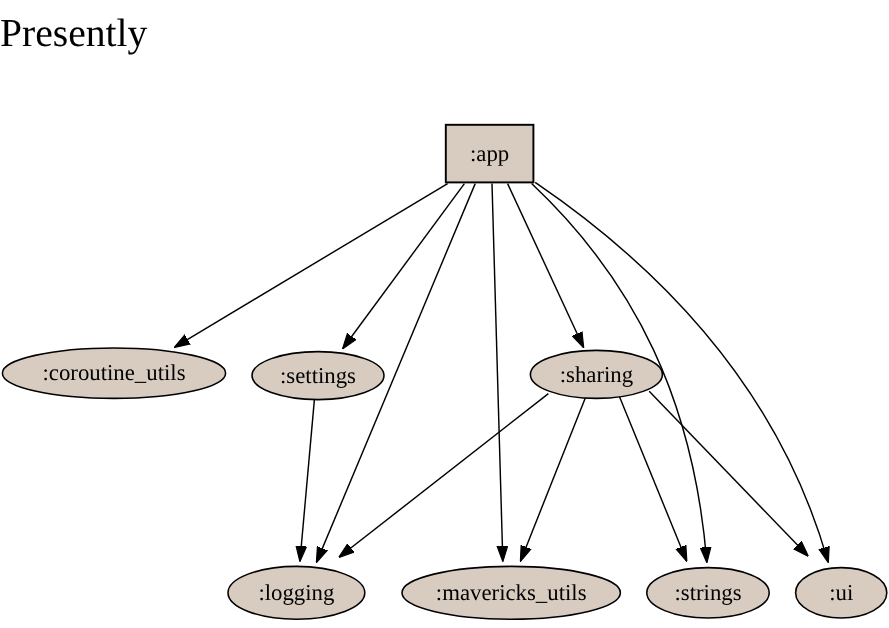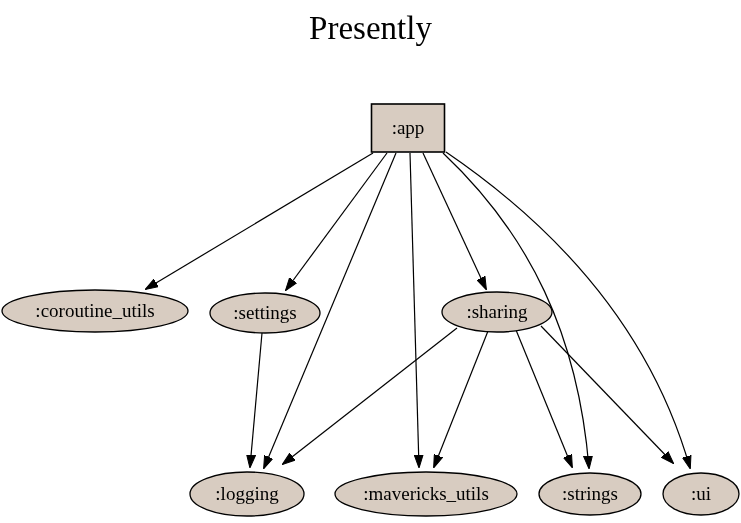--- a/index.html
+++ b/index.html
@@ -13,21 +13,21 @@
     height: 523px;
     background: #ffffff;
     overflow: hidden;
     font-family: "Liberation Serif", serif;
   }
   #graph-title {
     position: absolute;
     top: 10px;
     left: 0;
     width: 741px;
-    text-align: center;
+    text-align: left;
     font-size: 33px;
     color: #000000;
     font-family: "Liberation Serif", serif;
     white-space: nowrap;
   }
   #graph-svg {
     position: absolute;
     top: 0;
     left: 0;
   }

